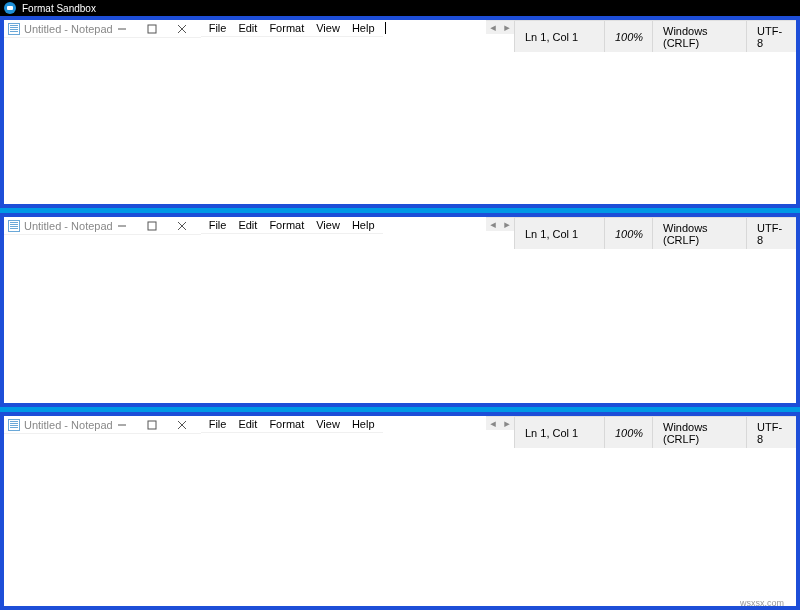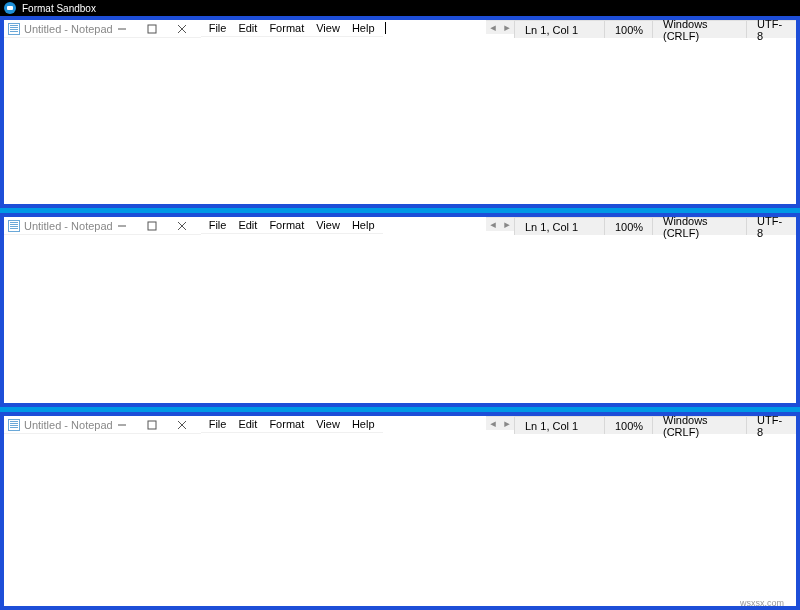--- a/index.html
+++ b/index.html
@@ -115,36 +115,36 @@
     height: 14px;
     background: #f0f0f0;
     display:flex;
     align-items:center;
     border-top:1px solid #e5e5e5;
   }
   .np-hscroll .arrow { width:14px; height:14px; display:flex;align-items:center;justify-content:center;color:#888; cursor:pointer;}
   .np-hscroll .track { flex:1; height:100%; background:#f0f0f0;}
 
   .np-status {
-    height: 18px;
+    height: 32px;
     background: #f0f0f0;
     display: flex;
     align-items: center;
     font-size: 11px;
     border-top:1px solid #e0e0e0;
   }
   .np-status .flex { flex:1; }
   .np-status .cell {
     padding: 0 10px;
     border-left: 1px solid #d8d8d8;
     height:100%;
     display:flex; align-items:center;
   }
   .np-status .ln-col   { width: 90px; }
-  .np-status .zoom     { width: 48px; }
+  .np-status .zoom     { width: 48px; font-style: italic; }
   .np-status .eol      { width: 94px; }
   .np-status .enc      { width: 50px; }
 
   .watermark {
     position:absolute;
     right:16px; bottom:2px;
     font-size:9px;
     color:#999;
   }
 </style>

